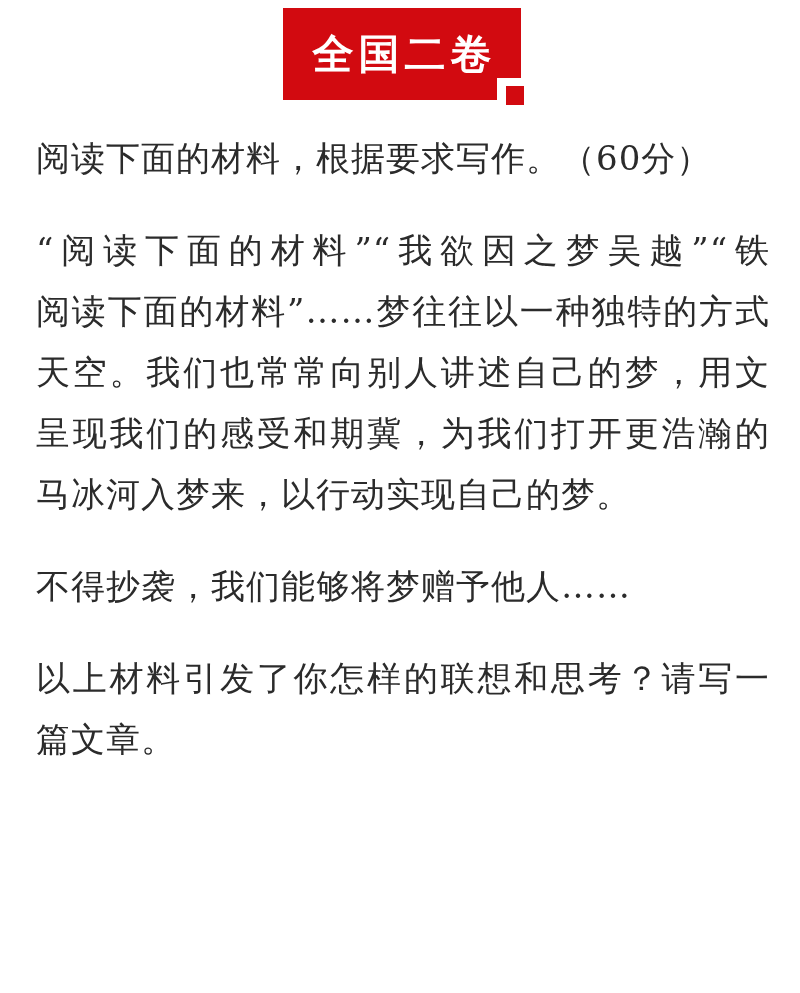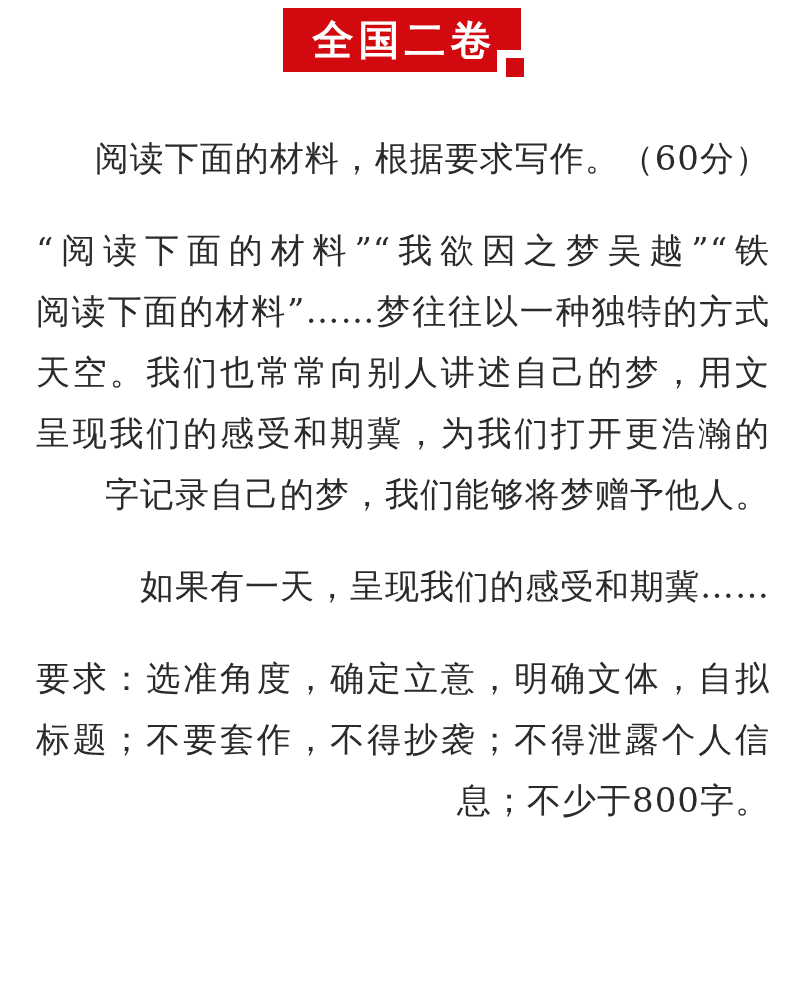--- a/index.html
+++ b/index.html
@@ -14,21 +14,21 @@
     overflow: hidden;
     font-family: "DejaVu Serif", "Liberation Serif", serif;
   }
 
   
   .banner {
     position: absolute;
     left: 283px;
     top: 8px;
     width: 238px;
-    height: 64px;
+    height: 92px;
     background: #d20a10;
     display: flex;
     align-items: center;
     justify-content: center;
   }
   .banner-label {
     color: #ffffff;
     font-size: 41px;
     font-weight: bold;
     letter-spacing: 5px;
@@ -65,21 +65,21 @@
   }
   .para {
     margin: 0 0 31px 0;
   }
   .line {
     font-size: 34px;
     line-height: 61px;
     height: 61px;
     white-space: nowrap;
     letter-spacing: 1px;
-    text-align: right;
+    text-align: left;
   }
   
   .line.full {
     white-space: normal;
     text-align: justify;
     text-align-last: justify;
     text-justify: inter-character;
   }
 </style>
 </head>
@@ -95,27 +95,26 @@
 
   <div class="para">
     <div class="line">阅读下面的材料，根据要求写作。（60分）</div>
   </div>
 
   <div class="para">
     <div class="line full">“阅读下面的材料”“我欲因之梦吴越”“铁</div>
     <div class="line full">阅读下面的材料”……梦往往以一种独特的方式</div>
     <div class="line full">天空。我们也常常向别人讲述自己的梦，用文</div>
     <div class="line full">呈现我们的感受和期冀，为我们打开更浩瀚的</div>
-    <div class="line">字记录自己的梦，我们能够将梦赠予他人。</div>
+    <div class="line">马冰河入梦来，以行动实现自己的梦。</div>
   </div>
 
   <div class="para">
-    <div class="line">如果有一天，呈现我们的感受和期冀……</div>
+    <div class="line">不得抄袭，我们能够将梦赠予他人……</div>
   </div>
 
+  <div class="para">
+    <div class="line full">以上材料引发了你怎样的联想和思考？请写一</div>
+    <div class="line">篇文章。</div>
+  </div>
 
-  <div class="para">
-    <div class="line full">要求：选准角度，确定立意，明确文体，自拟</div>
-    <div class="line full">标题；不要套作，不得抄袭；不得泄露个人信</div>
-    <div class="line">息；不少于800字。</div>
-  </div>
 
 </div>
 
 </body></html>

